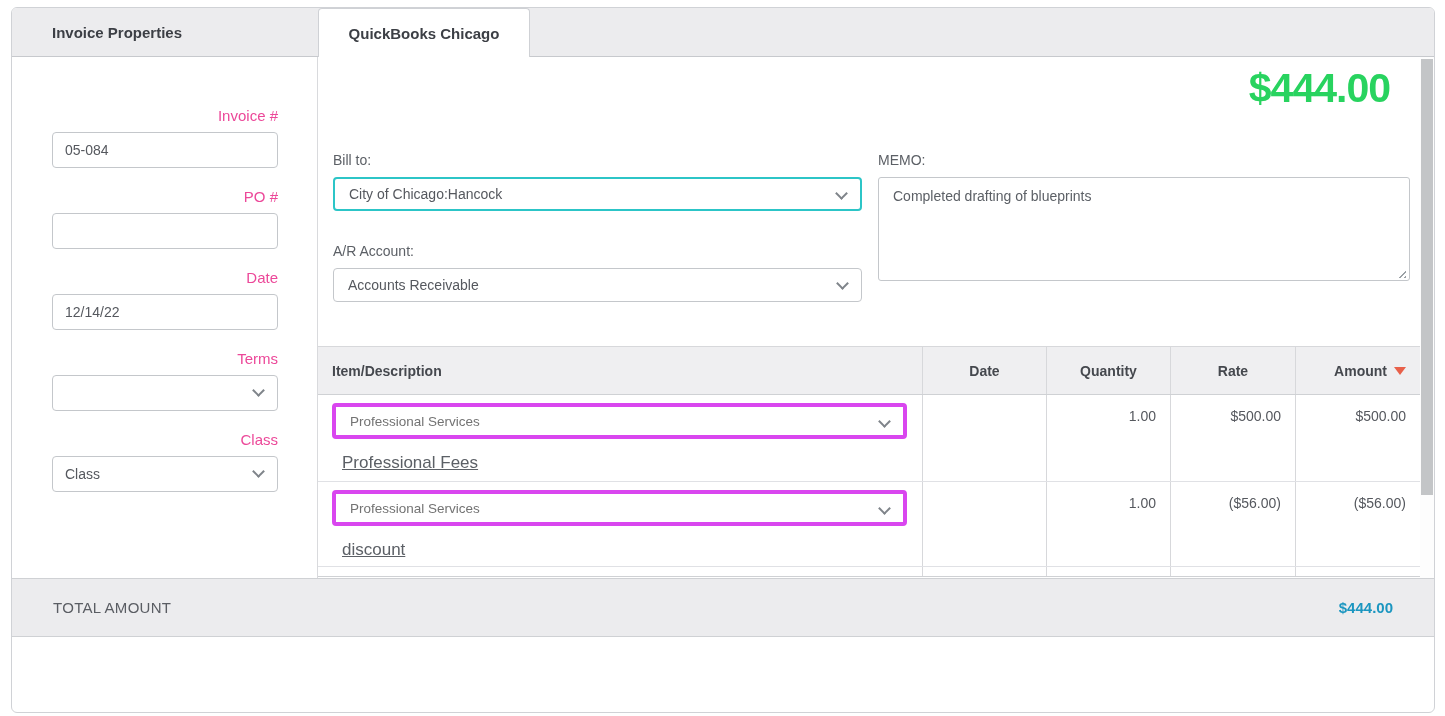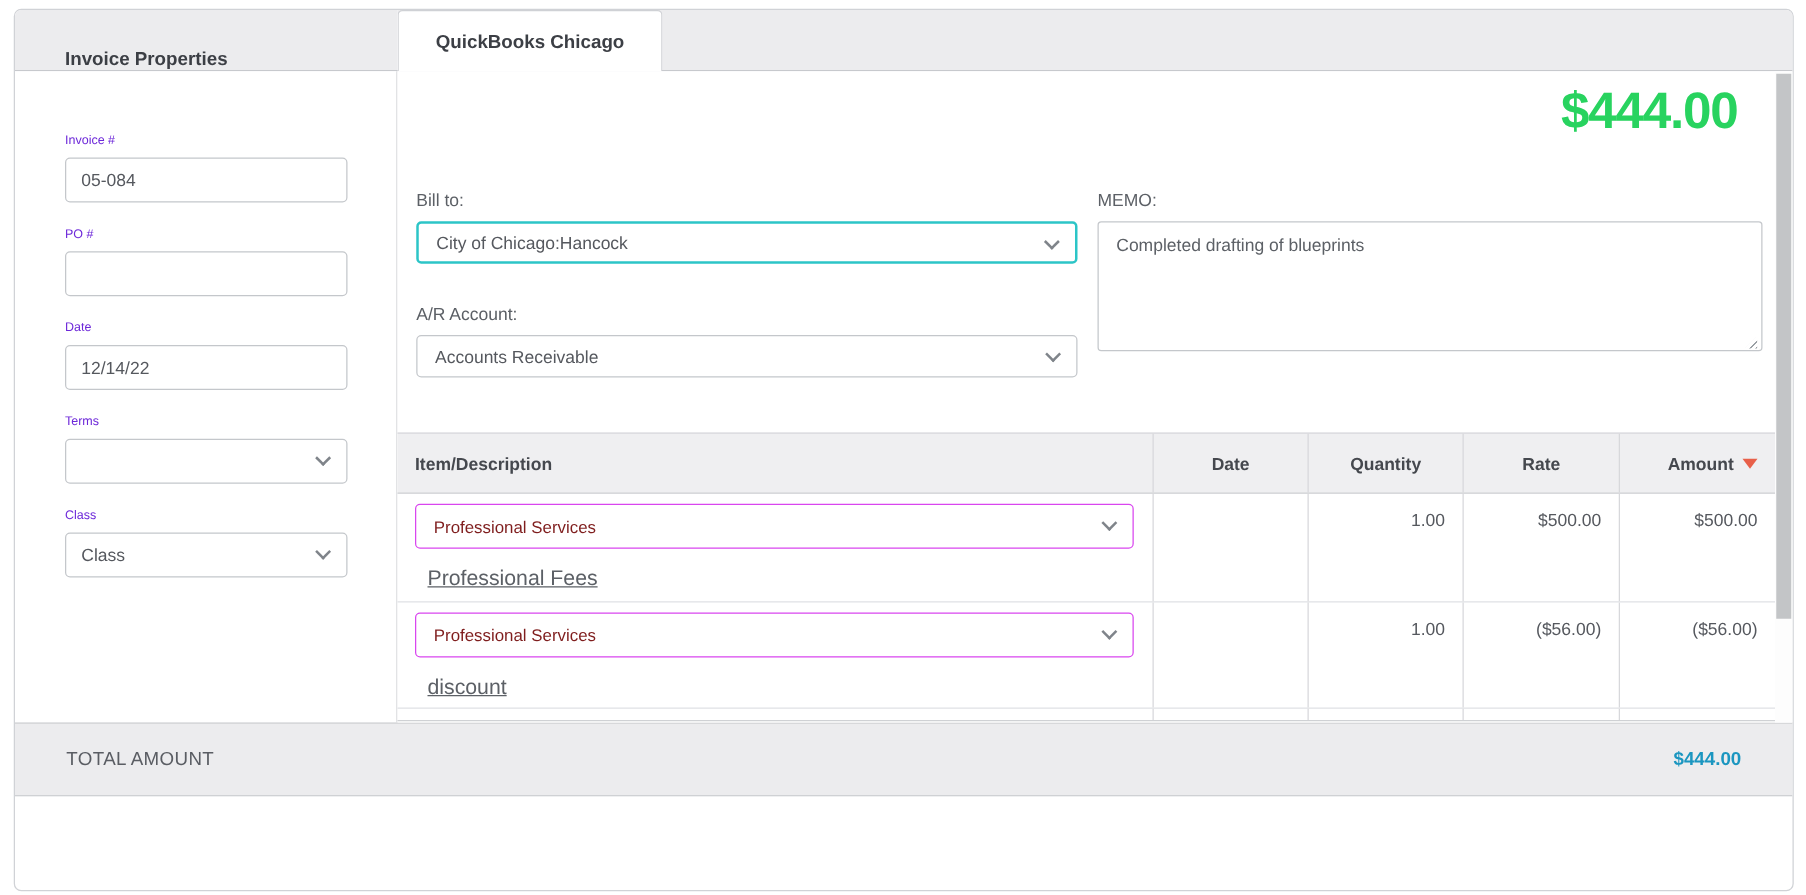--- a/index.html
+++ b/index.html
@@ -5,33 +5,33 @@
   * { margin:0; padding:0; box-sizing:border-box; }
   html,body { width:1445px; height:716px; background:#ffffff;
     font-family:"Liberation Sans", sans-serif; color:#55585e; }
   .app { position:absolute; left:11px; top:7px; width:1424px; height:706px;
     border:1px solid #d0d2d6; border-radius:6px; background:#fff;
     display:flex; flex-direction:column; overflow:hidden; }
 
   
   .topbar { display:flex; height:49px; flex:0 0 49px; }
   .props-header { width:306px; flex:0 0 306px; background:#ececee;
-    border-bottom:1px solid #c7c9cd; display:flex; align-items:flex-end; padding-left:40px; }
+    border-bottom:1px solid #c7c9cd; display:flex; align-items:center; padding-left:40px; }
   .props-title { font-size:15px; font-weight:bold; color:#3c3f45; }
   .tabbar { flex:1; background:#ececee; border-bottom:1px solid #c7c9cd; display:flex; }
   .tab-active { width:212px; background:#fff; border:1px solid #cfd1d5; border-bottom:none;
     border-radius:4px 4px 0 0; margin-bottom:-1px; display:flex; align-items:center;
     justify-content:center; font-size:15px; font-weight:bold; color:#3c3f45; }
 
   
   .middle { display:flex; flex:0 0 521px; height:521px; }
   .left-panel { width:306px; flex:0 0 306px; border-right:1px solid #d9dadd;
     padding:50px 0 0 40px; background:#fff; }
   .fgroup { margin-bottom:20px; width:226px; }
-  .fgroup label { display:block; font-size:10px; color:#6d28d9; margin-bottom:8px; }
+  .fgroup label { display:block; font-size:15px; color:#ec4899; margin-bottom:8px;text-align:right; }
   .tinput { width:226px; height:36px; border:1px solid #c4c7cb; border-radius:4px;
     padding:0 12px; font-size:14px; color:#55585e; background:#fff;
     font-family:"Liberation Sans", sans-serif; }
   .fake-select { position:relative; width:226px; height:36px; border:1px solid #c4c7cb;
     border-radius:4px; background:#fff; display:flex; align-items:center;
     padding:0 34px 0 12px; font-size:14px; color:#55585e; cursor:pointer; }
   .chev { position:absolute; right:14px; top:12px; width:9px; height:9px;
     border-right:2px solid #7f848a; border-bottom:2px solid #7f848a;
     transform:rotate(45deg); margin-top:-2px; }
 
@@ -61,23 +61,23 @@
   .thead .cell { display:flex; align-items:center; font-size:14px; font-weight:bold; color:#45484e; }
   .cell { padding:0 14px; }
   .col-line { border-left:1px solid #d7d8db; }
   .c-center { justify-content:center; }
   .c-right { justify-content:flex-end; text-align:right; }
   .sort-arrow { display:inline-block; width:0; height:0; border-left:6px solid transparent;
     border-right:6px solid transparent; border-top:8px solid #e8604a; margin-left:7px; }
   .body-row { border-bottom:1px solid #e0e1e5; }
   .body-row .cell { padding-top:13px; font-size:14px; color:#55585e; }
   .item-cell { padding:8px 14px 0 14px !important; }
-  .item-select { position:relative; width:575px; height:36px; border:1px solid #d946ef;
+  .item-select { position:relative; width:575px; height:36px; border:4px solid #d946ef;
     border-radius:4px; background:#fff; display:flex; align-items:center;
-    padding:0 40px 0 14px; font-size:13.5px; color:#7f1d1d; cursor:pointer; }
+    padding:0 40px 0 14px; font-size:13.5px; color:#737373; cursor:pointer; }
   .item-desc { margin:14px 0 0 10px; font-size:17px; color:#5c6066;text-decoration:underline; }
   .row-h1 { height:87px; } .row-h2 { height:85px; }
   .sliver { height:10px; border-bottom:1px solid #cfd1d4; }
 
   
   .vscroll { position:absolute; right:0; top:0; width:14px; height:521px; background:#fdfdfd; }
   .vthumb { position:absolute; left:1px; top:2px; width:12px; height:436px; background:#c3c5c7; }
 
   
   .total-bar { flex:0 0 59px; background:#ececee; border-top:1px solid #cfd1d4;

